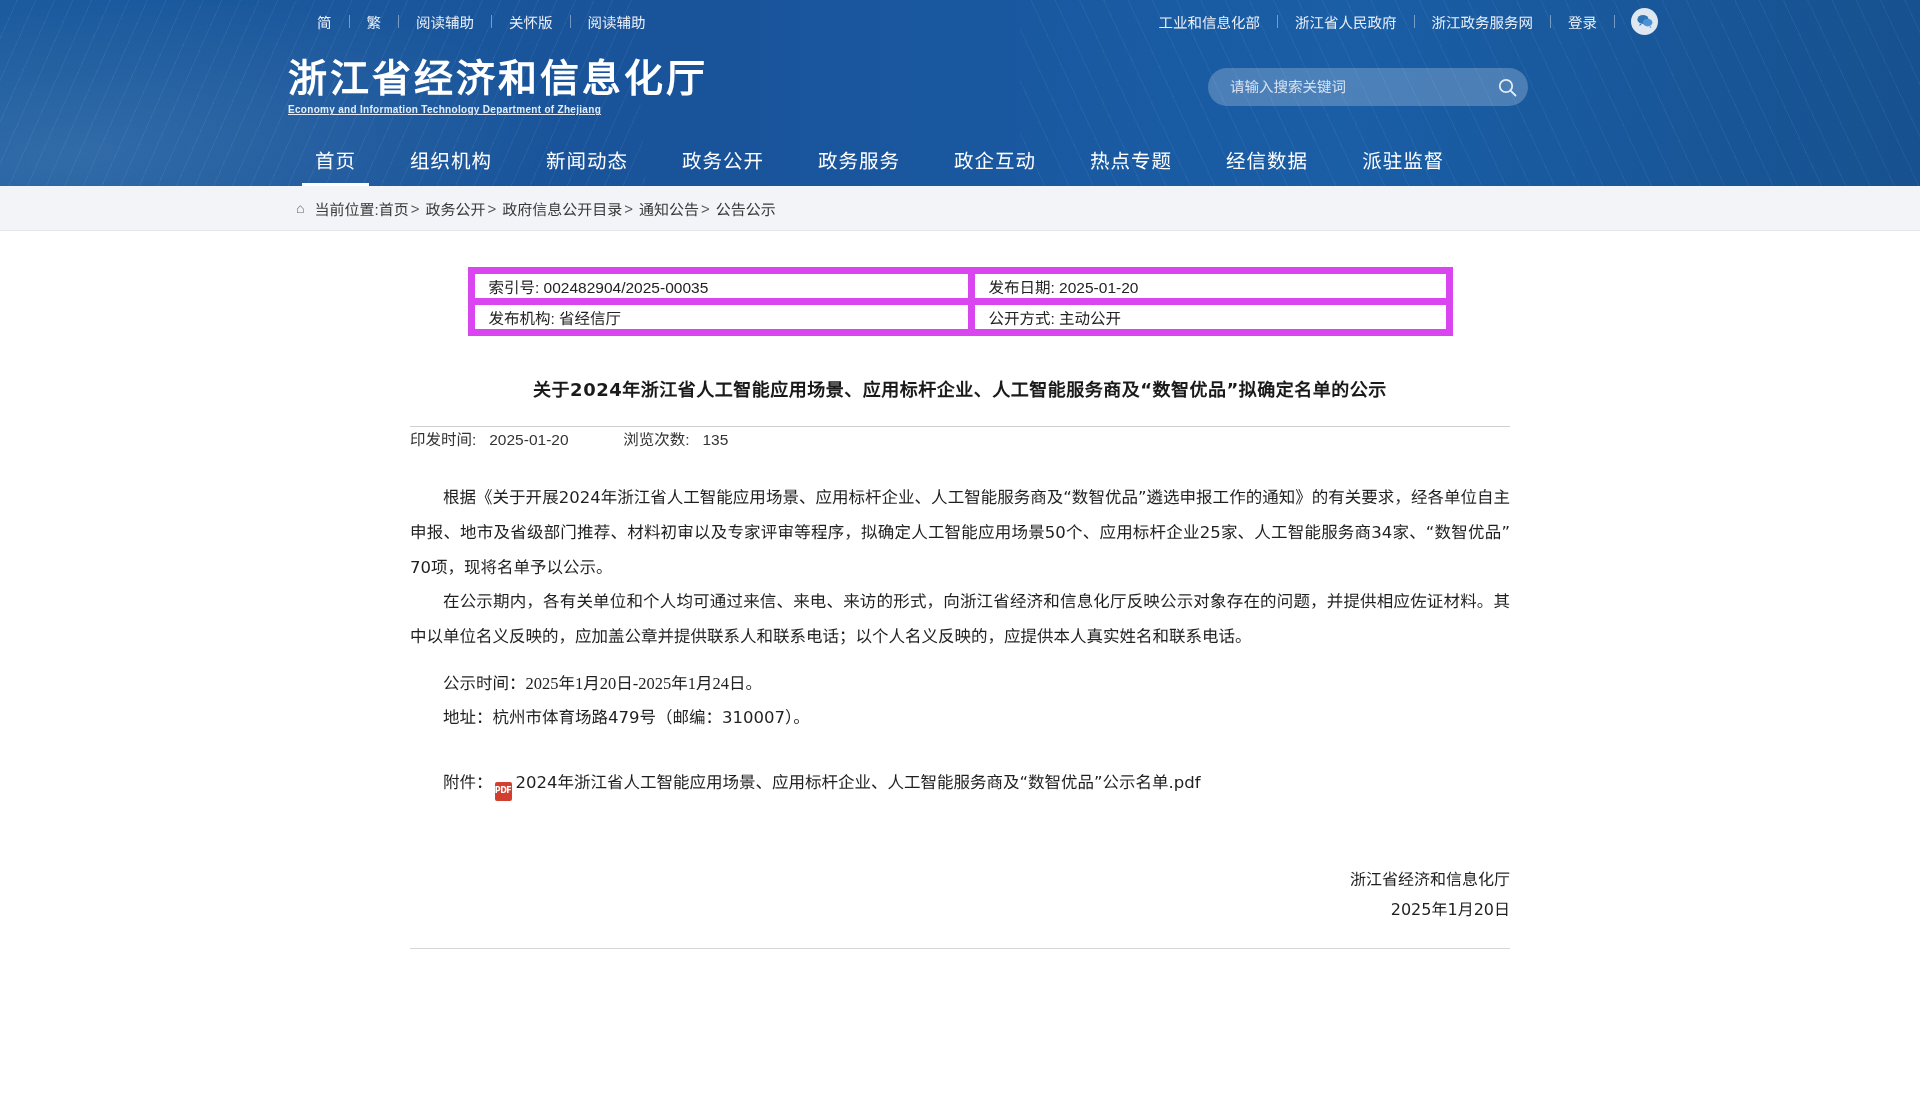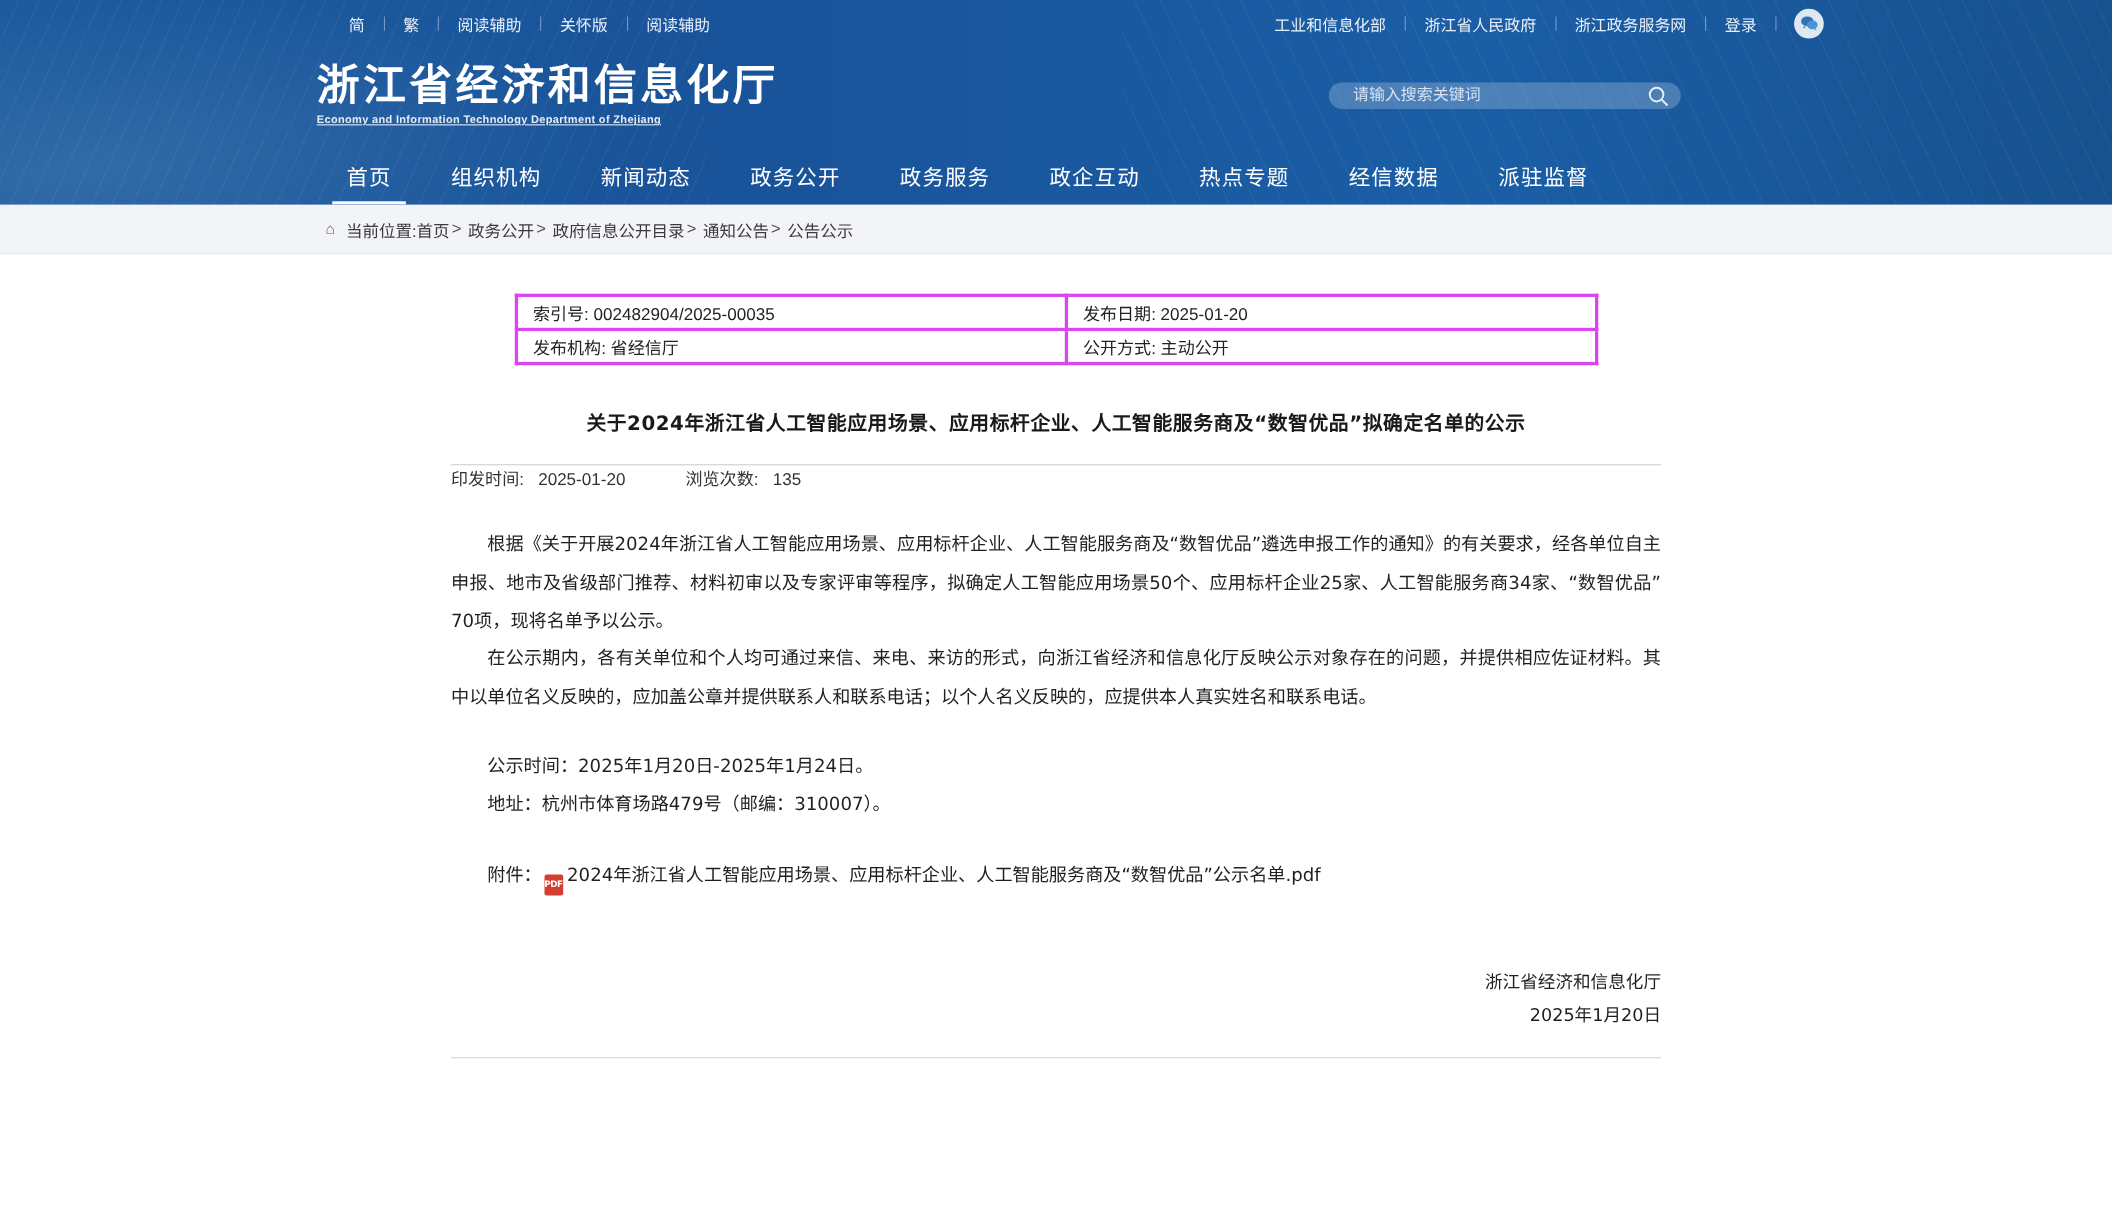--- a/index.html
+++ b/index.html
@@ -111,21 +111,21 @@
     margin-top: 5px;
     font-size: 10px;
     letter-spacing: 0.3px;
     color: #e4ecf7;
     font-weight: bold;
     text-decoration: underline;
   }
   .search-box {
     margin-left: auto;
     margin-right: 392px;
-    width: 320px; height: 24px;
+    width: 320px; height: 38px;
     border-radius: 19px;
     background: rgba(255,255,255,0.22);
     display: flex;
     align-items: center;
     padding: 0 6px 0 20px;
   }
   .search-box input {
     flex: 1;
     border: none; outline: none;
     background: transparent;
@@ -195,21 +195,21 @@
     padding-top: 36px;
   }
   table.meta {
     width: 985px;
     margin: 0 auto;
     border-collapse: collapse;
     font-size: 15.5px;
     color: #222;
   }
   table.meta td {
-    border: 3px solid #d946ef;
+    border: 7px solid #d946ef;
     height: 31px;
     padding: 0 14px;
     white-space: nowrap;
   }
   table.meta td.c1 { width: 500px; }
 
   h1.article-title {
     width: 1100px;
     margin: 40px auto 0;
     text-align: center;
@@ -235,21 +235,21 @@
   .body-text {
     margin-top: 32px;
     font-size: 16.5px;
     line-height: 2.1;
     color: #1f1f1f;
     text-align: justify;
     font-family: "DejaVu Sans", "Liberation Sans", sans-serif;
   }
   .body-text p { margin: 0; }
   .body-text p.indent { text-indent: 2em; }
-  .body-text p.spaced { margin-top: 28px; }
+  .body-text p.spaced { margin-top: 12px; font-family: Liberation Serif, serif; }
 
   .attach-row {
     margin-top: 30px;
     font-size: 16.5px;
     color: #1f1f1f;
     display: flex;
     align-items: center;
     flex-wrap: nowrap;
   }
   .pdf-ico {

